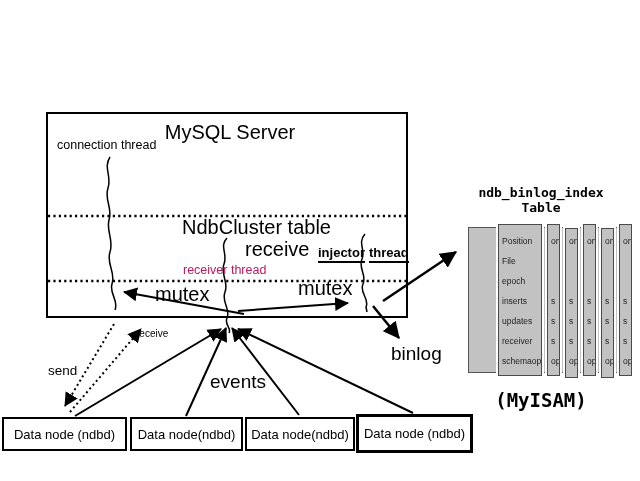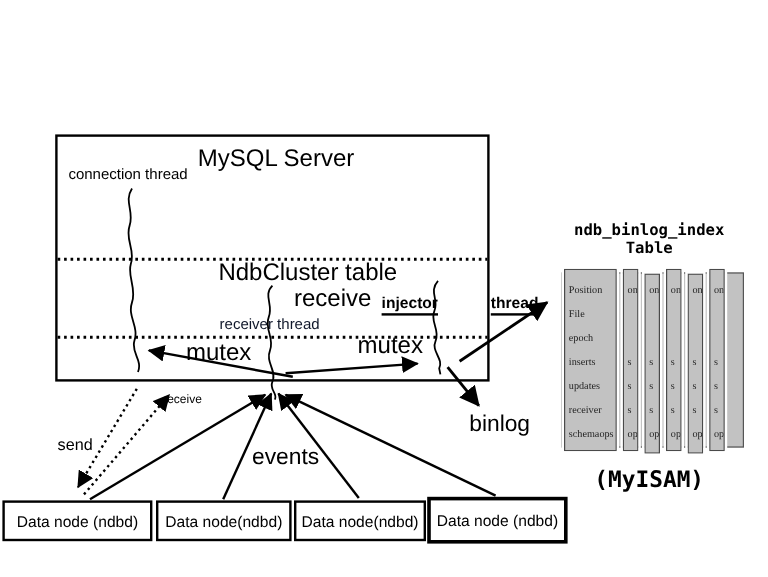--- a/index.html
+++ b/index.html
@@ -8,47 +8,47 @@
   .abs{position:absolute;}
   .mono{font-family:"Liberation Mono","DejaVu Sans Mono",monospace;}
   .page-title{left:0;top:56px;width:640px;text-align:center;font-size:20px;font-weight:bold;letter-spacing:-0.2px;}
   .server-box{left:46px;top:112px;width:362px;height:206px;border:2px solid #000;box-sizing:border-box;background:#fff;}
   .server-title{left:120px;top:121px;width:220px;text-align:center;font-size:20px;}
   .server-subtitle{left:120px;top:145px;width:220px;text-align:center;font-size:16px;}
   .small-label{font-size:12.5px;}
   .conn-label{left:57px;top:138px;}
   .ndb1{left:182px;top:216px;font-size:20px;}
   .ndb2{left:245px;top:238px;font-size:20px;}
-  .recv-label{left:183px;top:263px;color:#0f172a;}
+  .recv-label{left:183px;top:263px;color:#be185d;}
   .inj{top:245px;font-size:13px;font-weight:bold;}
   .inj span{border-bottom:2px solid #000;padding-bottom:1px;}
   .inj-l{left:318px;}
-  .inj-r{left:369px;margin-left:40px;}
+  .inj-r{left:369px;}
   .mutex{font-size:20px;}
   .mutex-l{left:155px;top:283px;}
   .mutex-r{left:298px;top:277px;}
   .send-label{left:48px;top:363px;font-size:13.5px;}
   .receive-label{left:136px;top:328px;font-size:10px;}
   .events-label{left:210px;top:371px;font-size:19px;}
   .binlog-label{left:391px;top:343px;font-size:19px;}
   .node-box{border:2px solid #000;box-sizing:border-box;background:#fff;display:flex;align-items:center;justify-content:center;}
   .node-label{font-size:13px;white-space:nowrap;}
   .n1{left:2px;top:417px;width:125px;height:34px;}
   .n2{left:130px;top:417px;width:113px;height:34px;}
   .n3{left:245px;top:417px;width:110px;height:34px;}
   .n4{left:356px;top:414px;width:117px;height:39px;border-width:3px;}
   .bidx-title{left:461px;top:185px;width:160px;text-align:center;font-weight:bold;font-size:13px;line-height:15px;
               font-family:"DejaVu Sans Mono","Liberation Mono",monospace;}
   .myisam{left:461px;top:389px;width:160px;text-align:center;font-weight:bold;font-size:19px;
           font-family:"DejaVu Sans Mono","Liberation Mono",monospace;}
   .bidx{left:466px;top:220px;width:158px;height:166px;}
   .backdrop{left:2px;top:7px;width:152px;height:146px;background:#c2c2c2;border:1px solid #555;box-sizing:border-box;}
   .tcol{position:absolute;top:4px;height:152px;background:#c2c2c2;border:1px solid #4a4a4a;box-sizing:border-box;
-        outline:2px solid #fff;font-family:Liberation Serif, serif;font-size:8.5px;color:#222;
-        overflow:hidden;}
+        outline:2px solid #fff;font-family:Liberation Sans, sans-serif;font-size:8.5px;color:#222;
+        overflow:hidden;margin-left:28px;}
   .tcol.wide{left:4px;width:44px;}
   .tcol.offset{top:8px;height:150px;}
   .trow{height:20px;line-height:20px;padding-left:3px;white-space:nowrap;}
   .tcol .trow:first-child{padding-top:6px;}
   .tcol.offset .trow:first-child{padding-top:2px;}
   .c0{left:53px;width:13px;} .c1{left:71px;width:13px;} .c2{left:89px;width:13px;}
   .c3{left:107px;width:13px;} .c4{left:125px;width:13px;}
   svg.overlay{position:absolute;left:0;top:0;pointer-events:none;}
 </style>
 </head>

